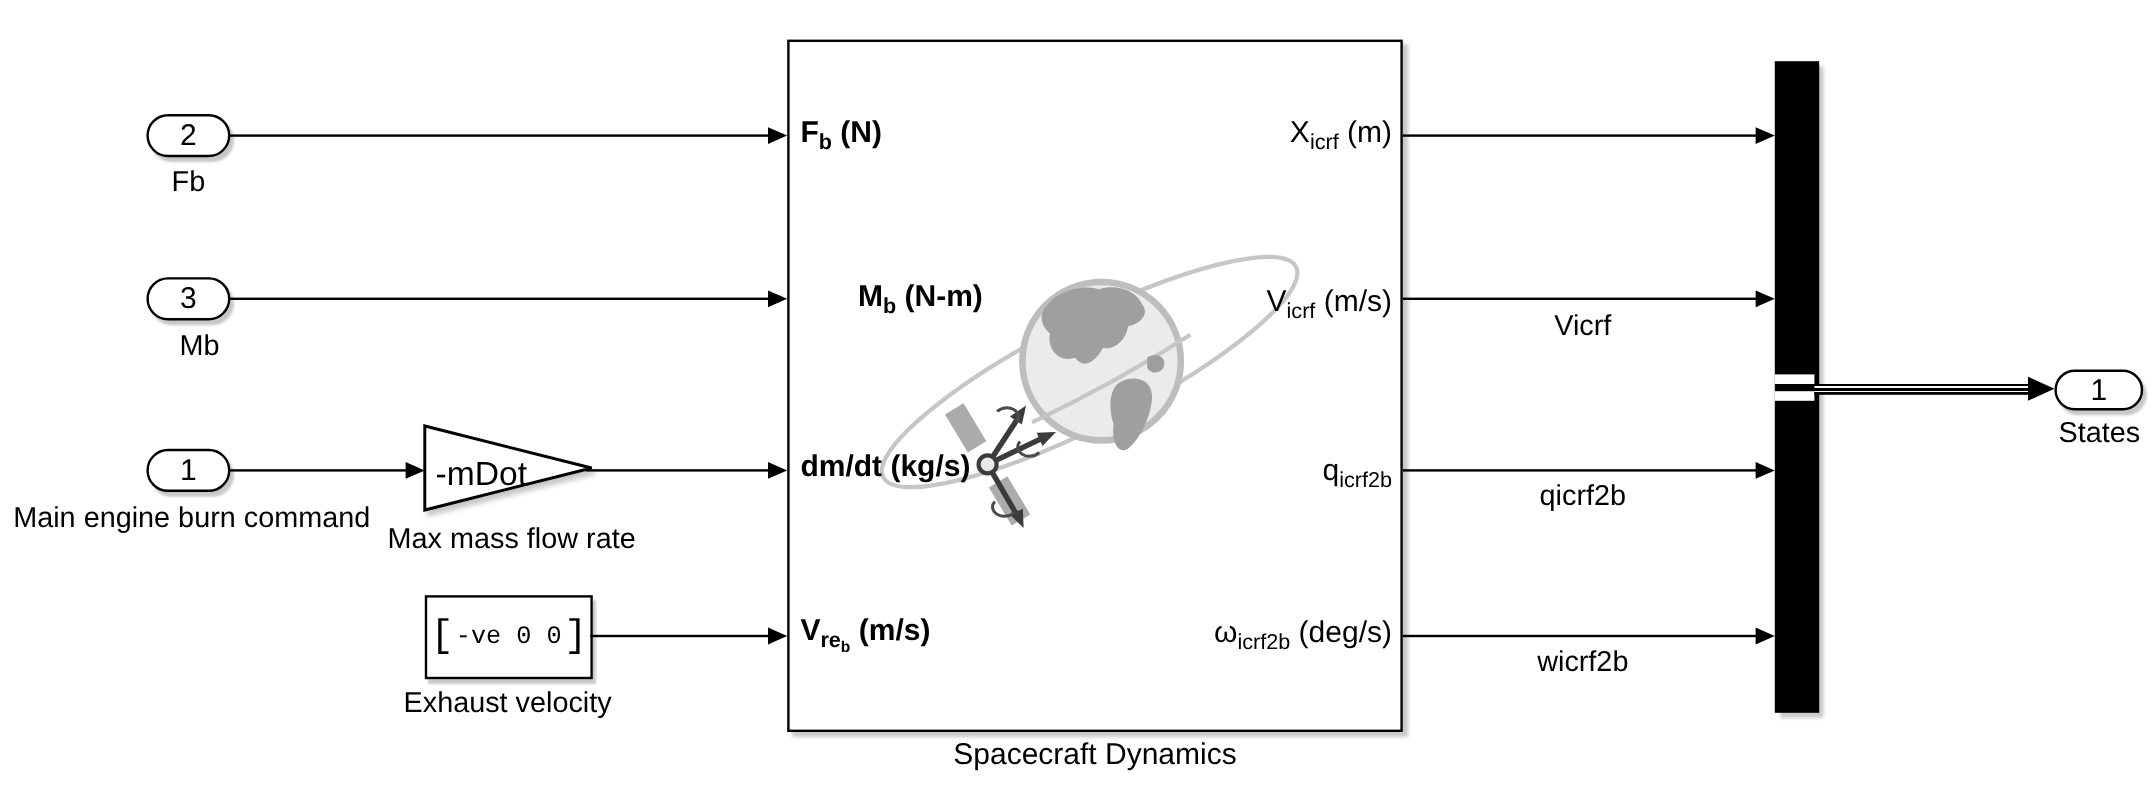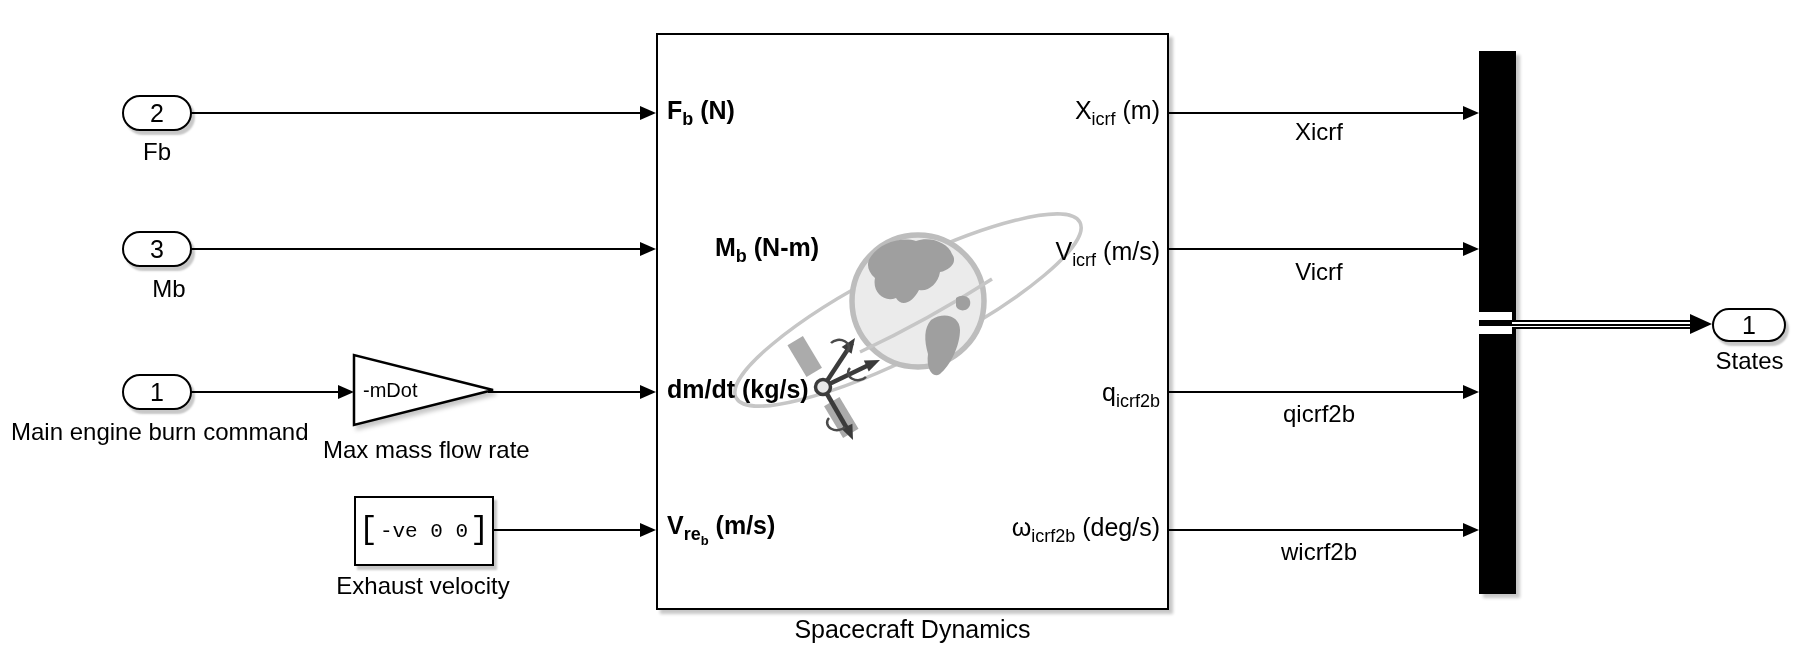--- a/index.html
+++ b/index.html
@@ -27,21 +27,21 @@
   }
   .mux-stripe{position:absolute;background:#fff;left:1479px;width:33px;height:8px;}
   .constbox{
     position:absolute;left:354px;top:496px;width:140px;height:70px;box-sizing:border-box;
     border:2.5px solid #000;background:#fff;display:flex;align-items:center;justify-content:center;
     font-family:"Liberation Mono","DejaVu Sans Mono",monospace;font-size:21px;white-space:nowrap;
     box-shadow:3px 4px 2px rgba(0,0,0,0.22);
   }
   .constbox .bracket{font-size:32px;font-weight:400;margin:0 2px;position:relative;top:-2px;}
   .gain-svg{position:absolute;left:352px;top:353px;filter:drop-shadow(3px 4px 2px rgba(0,0,0,0.22));}
-  .gain-text{position:absolute;left:363px;top:379px;font-size:20px;white-space:nowrap;}
+  .gain-text{position:absolute;left:363px;top:379px;font-size:28px;white-space:nowrap;}
   
   .wire{position:absolute;height:2px;background:#000;}
   .arr{position:absolute;width:0;height:0;border-left:16px solid #000;
        border-top:7px solid transparent;border-bottom:7px solid transparent;}
   .bigarr{position:absolute;width:0;height:0;border-left:22px solid #000;
        border-top:10px solid transparent;border-bottom:10px solid transparent;}
   .vecline{
     position:absolute;left:1512px;top:320px;width:180px;height:9px;
     background:linear-gradient(to bottom,#000 0 2px,#fff 2px 3.5px,#000 3.5px 5.5px,#fff 5.5px 7px,#000 7px 9px);
   }
@@ -60,21 +60,21 @@
 <div id="canvas">
 
   <div class="pill" style="left:122px;top:95px;">
     <span>2</span>
   </div>
   <div class="blocklabel" style="left:122px;top:139px;width:70px;">Fb</div>
 
   <div class="pill" style="left:122px;top:231px;">
     <span>3</span>
   </div>
-  <div class="blocklabel" style="left:134px;top:276px;width:70px;">Mb</div>
+  <div class="blocklabel" style="left:113px;top:276px;width:70px;text-align:right;">Mb</div>
 
   <div class="pill" style="left:122px;top:374px;">
     <span>1</span>
   </div>
   <div class="blocklabel" style="left:11px;top:419px;width:292px;">Main engine burn command</div>
 
   <svg class="gain-svg" width="144" height="74" viewBox="0 0 144 74">
     <polygon points="2,2 2,72 141,37" fill="#ffffff" stroke="#000000" stroke-width="2.5"></polygon>
   </svg>
   <div class="gain-text">-mDot</div>
@@ -174,21 +174,20 @@
   <div class="arr" style="left:338px;top:385px;"></div>
 
   <div class="wire" style="left:488px;top:391px;width:154px;"></div>
   <div class="arr" style="left:640px;top:385px;"></div>
 
   <div class="wire" style="left:492px;top:529px;width:150px;"></div>
   <div class="arr" style="left:640px;top:523px;"></div>
 
   <div class="wire" style="left:1169px;top:112px;width:296px;"></div>
   <div class="arr" style="left:1463px;top:106px;"></div>
-  <div class="siglabel" style="top:118px;">Xicrf</div>
 
   <div class="wire" style="left:1169px;top:248px;width:296px;"></div>
   <div class="arr" style="left:1463px;top:242px;"></div>
   <div class="siglabel" style="top:258px;">Vicrf</div>
 
   <div class="wire" style="left:1169px;top:391px;width:296px;"></div>
   <div class="arr" style="left:1463px;top:385px;"></div>
   <div class="siglabel" style="top:400px;">qicrf2b</div>
 
   <div class="wire" style="left:1169px;top:529px;width:296px;"></div>

